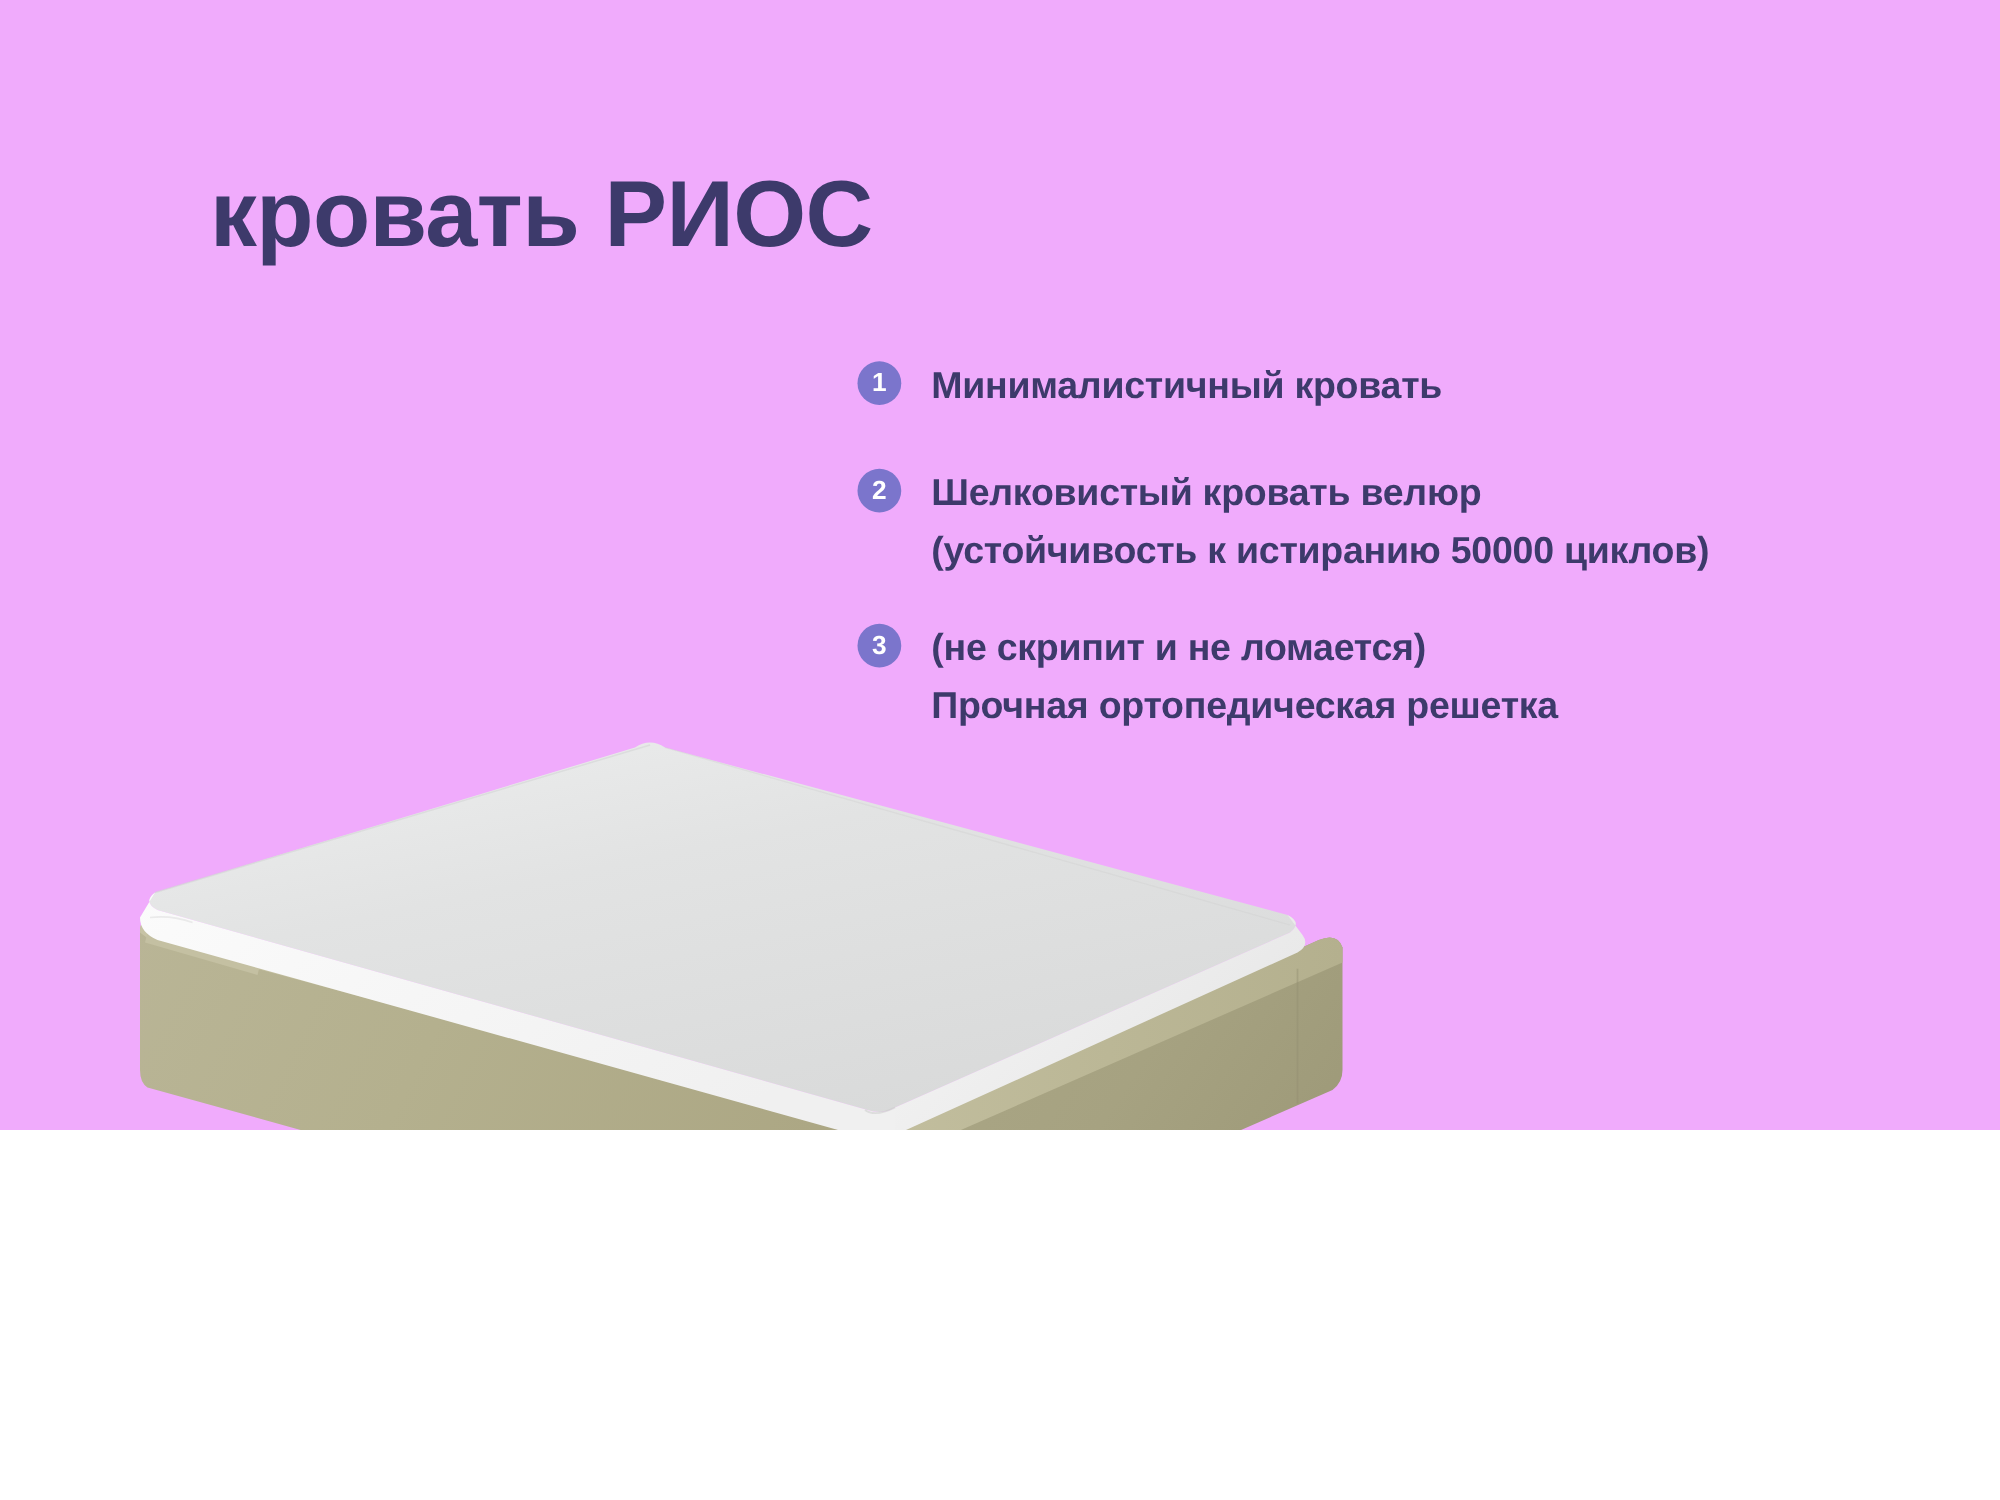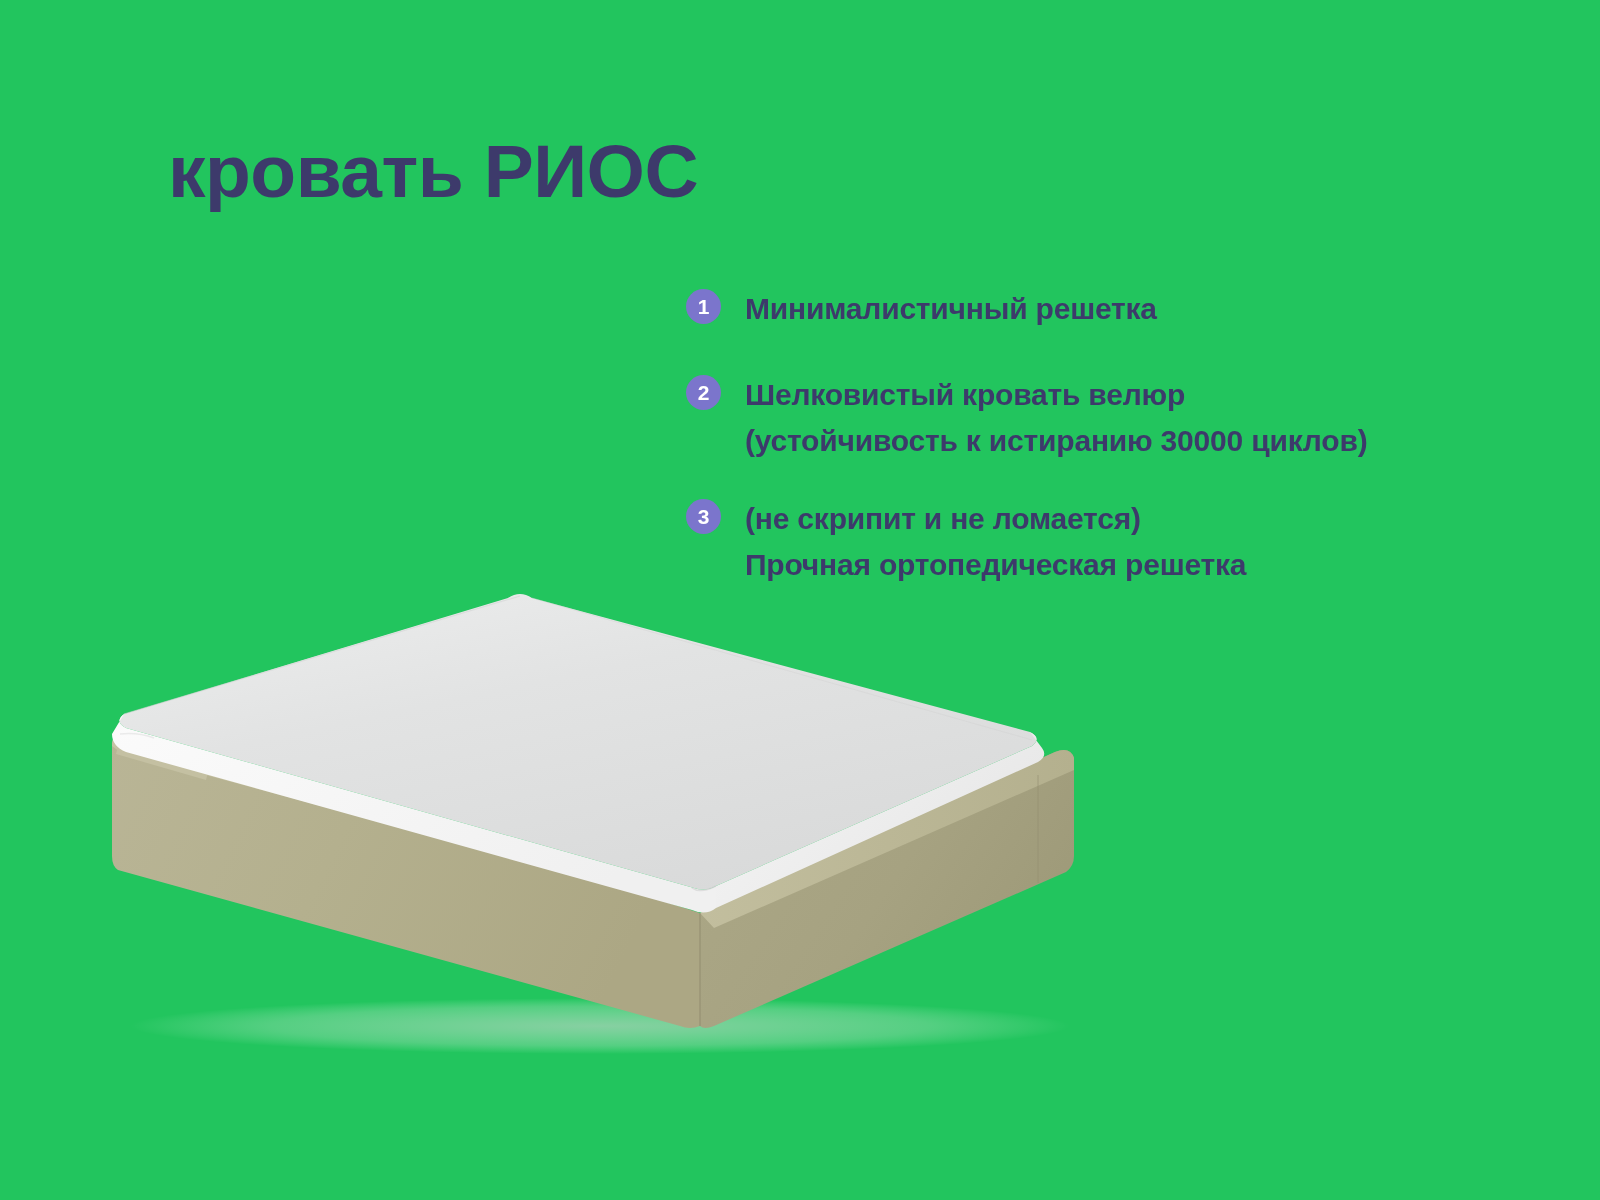--- a/index.html
+++ b/index.html
@@ -4,22 +4,22 @@
 <title>кровать РИОС</title>
 <style>
   html, body {
     margin: 0;
     padding: 0;
     background: #ffffff;
   }
   #page {
     position: relative;
     width: 1600px;
-    height: 1200px;
-    background: #22c55e;
+    height: 904px;
+    background: #f0abfc;
     overflow: hidden;
     font-family: "Liberation Sans", "DejaVu Sans", sans-serif;
     -webkit-font-smoothing: antialiased;
   }
 
   
   #product-title {
     position: absolute;
     left: 168px;
     top: 134px;
@@ -93,29 +93,29 @@
 
 <div id="page">
 
   <h1 id="product-title">кровать РИОС</h1>
 
   <div id="feature-list">
 
     <div class="feature-item" id="feature-item-1">
       <span class="feature-badge">1</span>
       <span class="feature-text">
-        <span class="feature-line">Минималистичный решетка</span>
+        <span class="feature-line">Минималистичный кровать</span>
       </span>
     </div>
 
     <div class="feature-item" id="feature-item-2">
       <span class="feature-badge">2</span>
       <span class="feature-text">
         <span class="feature-line">Шелковистый кровать велюр</span>
-        <span class="feature-line">(устойчивость к истиранию 30000 циклов)</span>
+        <span class="feature-line">(устойчивость к истиранию 50000 циклов)</span>
       </span>
     </div>
 
     <div class="feature-item" id="feature-item-3">
       <span class="feature-badge">3</span>
       <span class="feature-text">
         <span class="feature-line">(не скрипит и не ломается)</span>
         <span class="feature-line">Прочная ортопедическая решетка</span>
       </span>
     </div>

